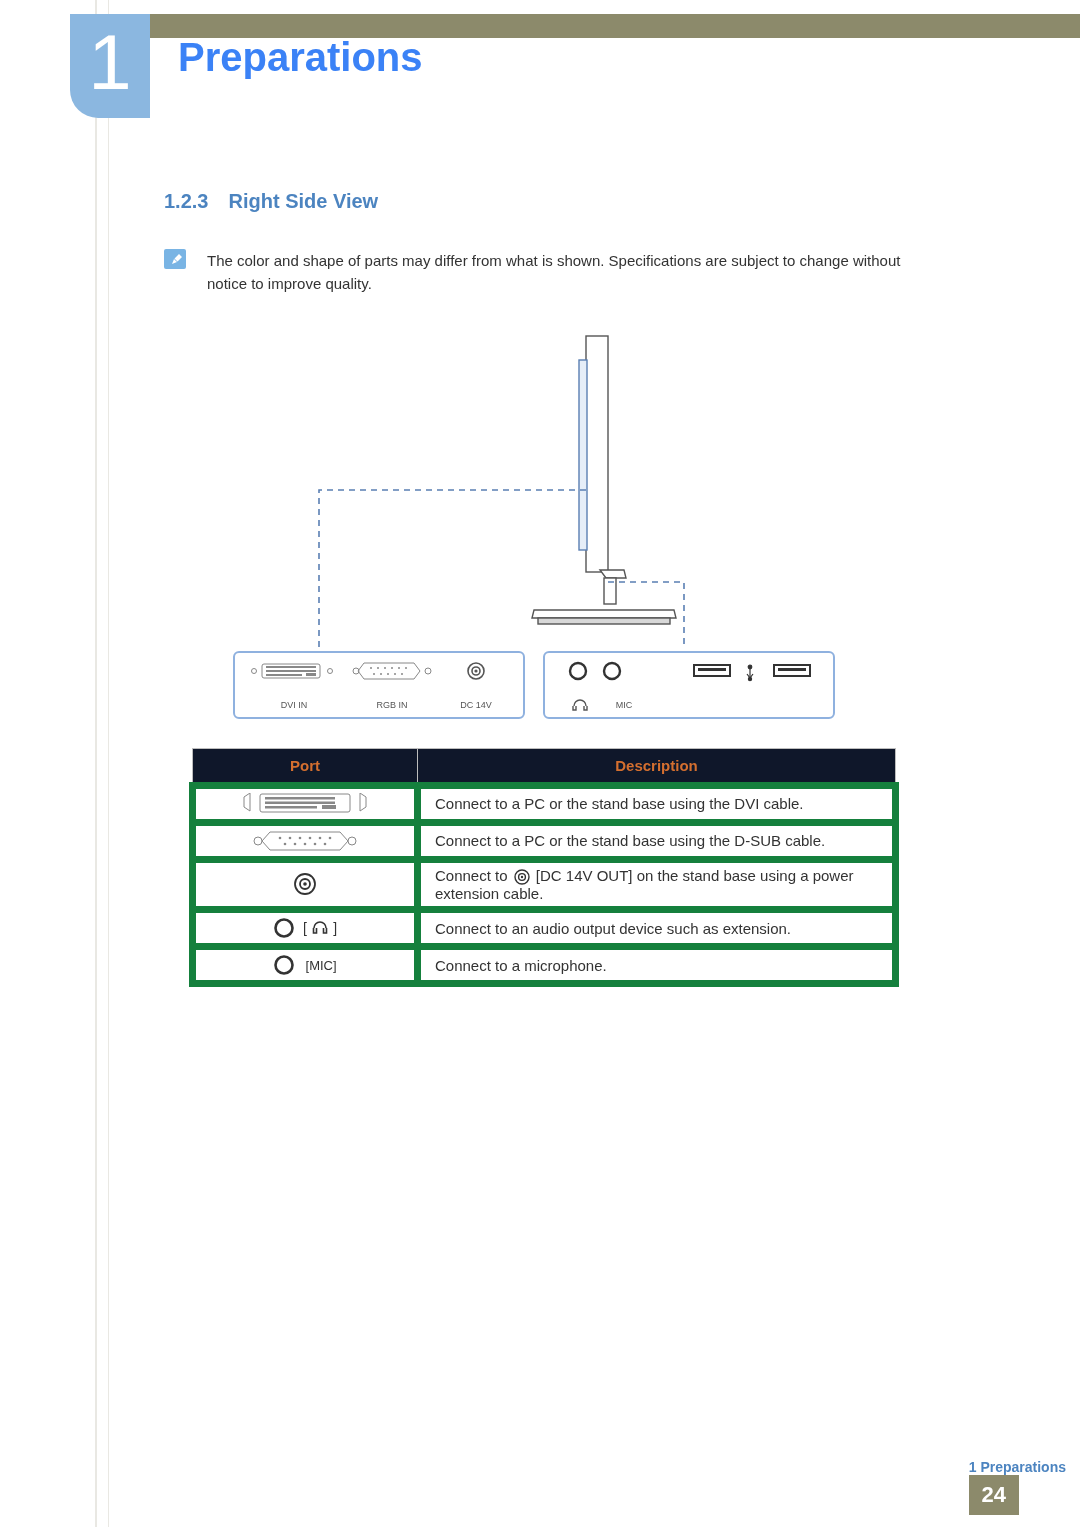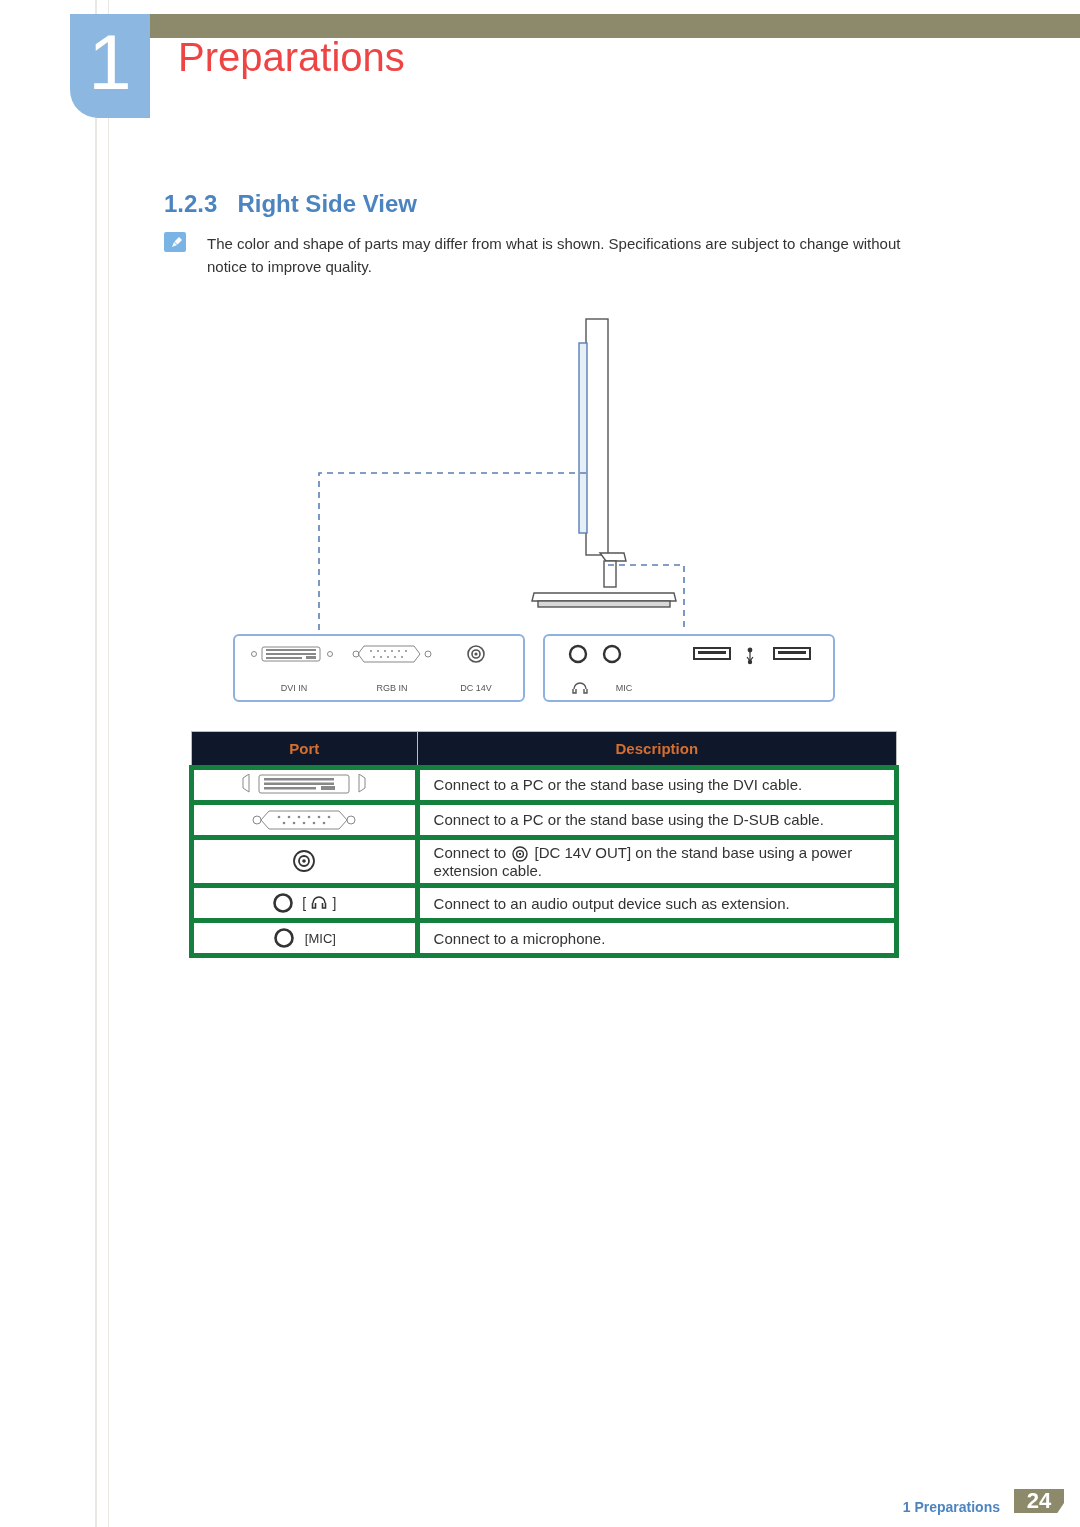--- a/index.html
+++ b/index.html
@@ -53,34 +53,34 @@
     font-weight: 300;
     line-height: 1;
     font-family: "Arial Narrow", Arial, sans-serif;
     transform: translateY(-4px);
   }
   .chapter-title {
     position: absolute;
     left: 178px;
     top: 35px;
     font-size: 40px;
-    color: #ef4444;
-    font-weight: 400;
+    color: #3b82f6;
+    font-weight: 700;
   }
   .content {
     position: absolute;
     left: 164px;
     top: 190px;
     width: 760px;
   }
   .section-heading {
-    font-size: 24px;
+    font-size: 20px;
     color: #4c84c0;
     font-weight: 700;
-    margin-bottom: 14px;
+    margin-bottom: 36px;
   }
   .section-number { margin-right: 20px; }
   .note-row { display: flex; align-items: flex-start; gap: 21px; margin-bottom: 34px; }
   .note-icon {
     width: 22px; height: 20px; background:#79b4e4; flex:0 0 22px; border-radius:2px;
     display:flex; align-items:center; justify-content:flex-end;
     font-style: italic; color:#fff; font-size:12px; padding-right:3px;
   }
   .note-text { font-size: 15px; line-height: 1.55; flex:1; }
 
@@ -94,49 +94,50 @@
   }
   .ports-table th {
     background: #0f172a;
     color: #d46f2f;
     padding: 8px 10px;
     font-weight: 700;
     border: 1px solid #bdbdbd;
     text-align: center;
   }
   .ports-table td {
-    border: 5px solid #15803d;
+    border: 7px solid #15803d;
     padding: 4px 14px;
     vertical-align: middle;
   }
   .ports-table td.port-cell {
     width: 32%;
     text-align: center;
   }
   .port-icon-svg { display:inline-block; vertical-align:middle; }
   .mic-label { font-size:13px; margin-left:6px; vertical-align:middle; }
 
   .inline-dc-icon { display:inline-block; vertical-align:middle; margin:0 2px; }
 
   .footer {
     position: absolute;
     bottom: 12px;
-    right: 16px;
+    right: 0;
     display: flex;
     align-items: stretch;
+    flex-direction: column;
   }
   .footer-text {
     font-size: 14px;
     color: #4c84c0;
     padding: 10px 14px 0 0;
     font-weight: 700;
   }
   .footer-page {
     width: 50px;
-    height: 24px;
+    height: 40px;
     background: #8c8a6b;
     color: #fff;
     display: flex;
     align-items: center;
     justify-content: center;
     font-size: 22px;
     font-weight: 700;
   }
   .footer-page::after{
     content:'';

